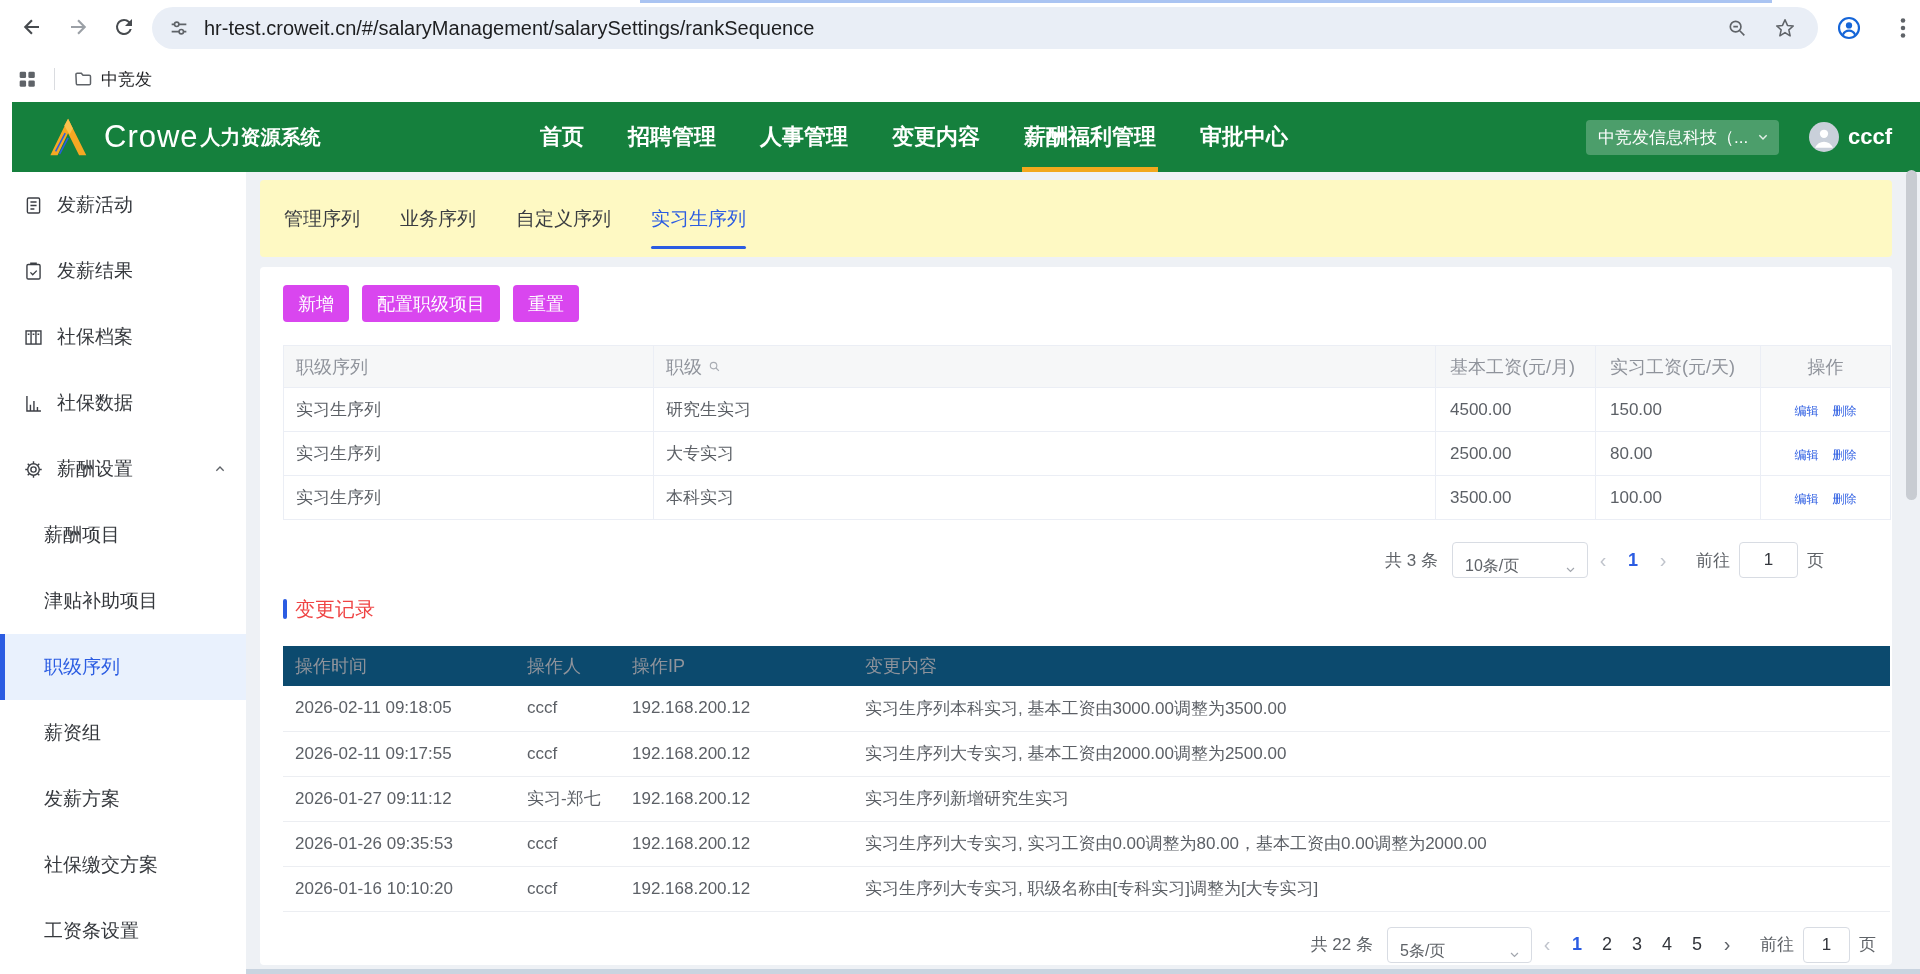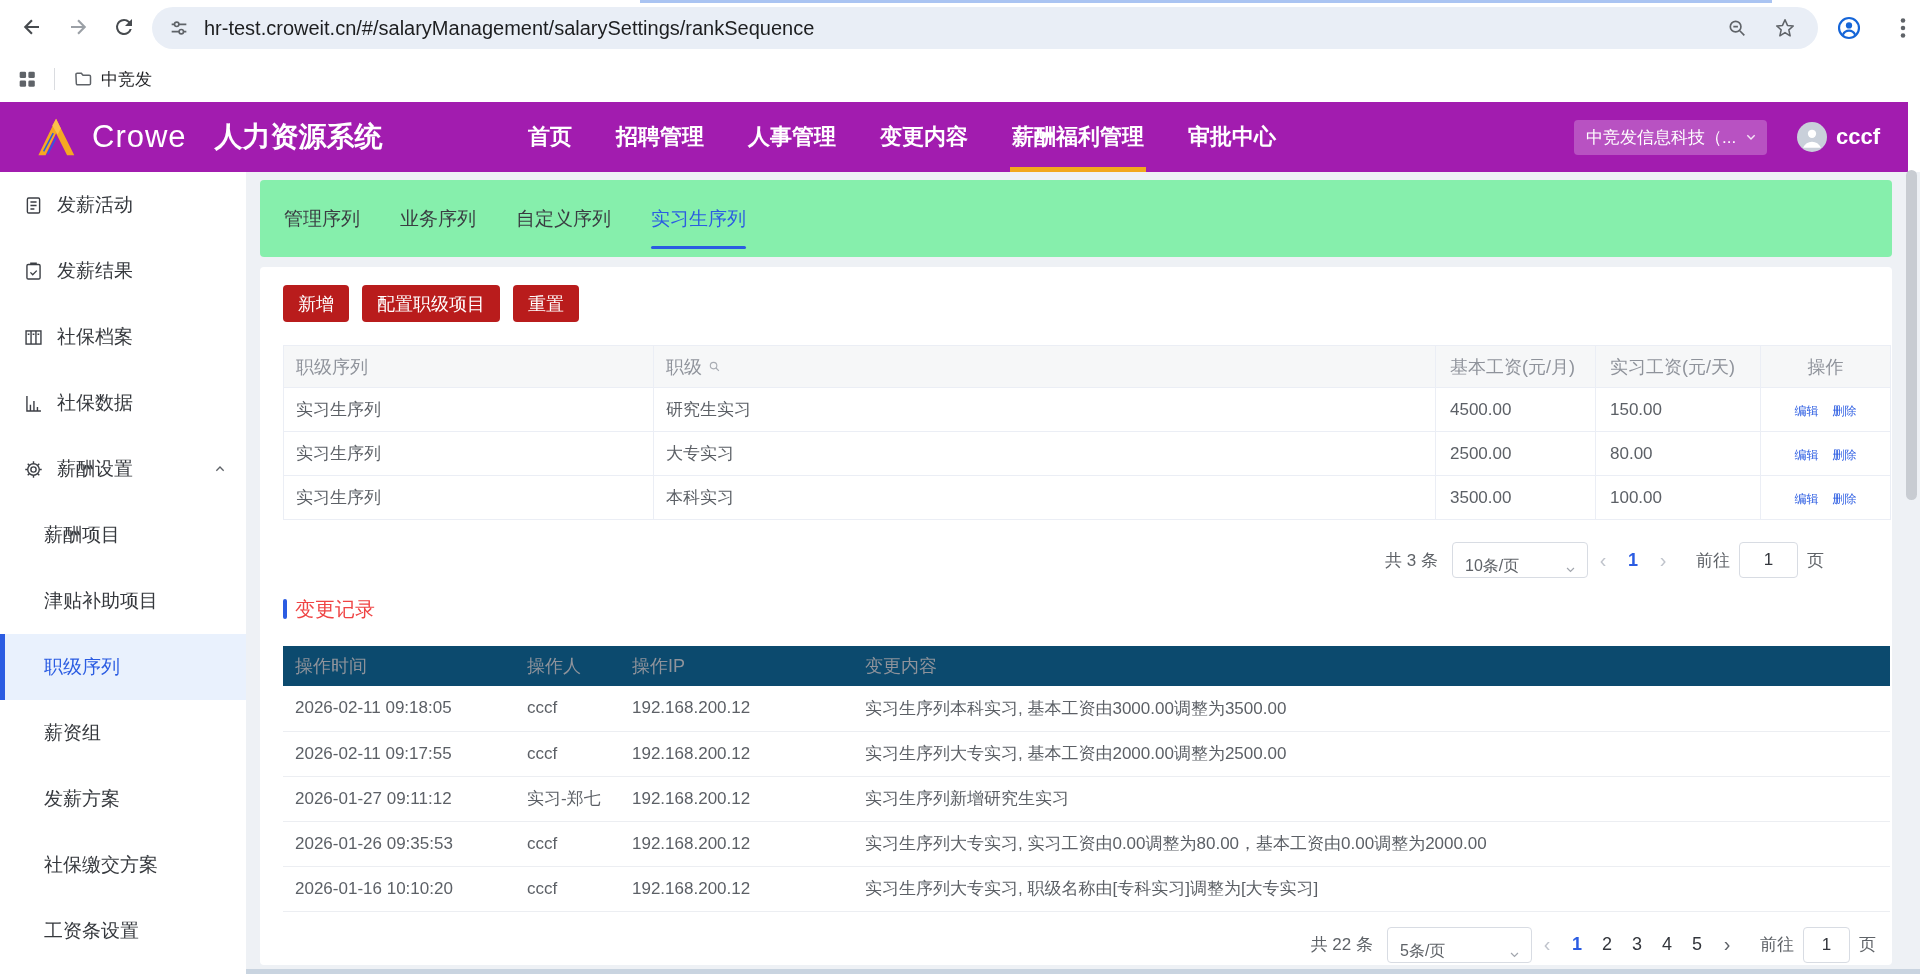--- a/index.html
+++ b/index.html
@@ -21,54 +21,54 @@
   .ic-profile { left:1836px; } .ic-kebab { left:1890px; }
 
   .bookmarks { position:absolute; left:0; top:56px; width:1920px; height:46px; background:#fff; display:flex; align-items:center; }
   .bm-grid { margin-left:16px; width:22px; height:22px; }
   .bm-divider { width:1px; height:22px; background:#dadce0; margin-left:16px; }
   .bm-item { display:flex; align-items:center; gap:8px; margin-left:18px; cursor:pointer; }
   .bm-item svg { width:20px; height:20px; }
   .bm-label { font-size:17px; color:#1f2023; }
 
   
-  .appbar { position:absolute; left:0; top:102px; width:1908px; height:70px; background:#a21caf; }
+  .appbar { position:absolute; left:12px; top:102px; width:1908px; height:70px; background:#15803d; }
   .brand { position:absolute; left:36px; top:0; height:70px; display:flex; align-items:center; }
   .brand-logo { width:44px; height:42px; }
   .brand-name { color:#fff; font-size:31px; letter-spacing:1px; margin-left:12px; font-weight:400; }
-  .brand-app { color:#fff; font-size:28px; font-weight:700; margin-left:28px; }
+  .brand-app { color:#fff; font-size:20px; font-weight:700; margin-left:2px; }
   .appnav { position:absolute; left:528px; top:0; height:70px; display:flex; gap:44px; }
   .appnav-item { position:relative; height:70px; line-height:70px; color:#fff; font-size:22px; font-weight:700; cursor:pointer; white-space:nowrap; }
   .appnav-item .underline { position:absolute; left:-2px; right:-2px; bottom:0; height:5px; background:#f2a81d; }
   .app-right { position:absolute; right:28px; top:0; height:70px; display:flex; align-items:center; }
   .company-select { width:193px; height:35px; background:rgba(255,255,255,.24); border-radius:4px; display:flex; align-items:center; padding:0 8px 0 12px; cursor:pointer; }
   .company-select .txt { color:#fff; font-size:17px; flex:1; white-space:nowrap; overflow:hidden; }
   .company-select svg { width:16px; height:16px; flex:0 0 auto; }
   .app-avatar { width:30px; height:30px; margin-left:30px; }
   .app-user { color:#fff; font-size:22px; font-weight:700; margin-left:9px; }
 
   
   .sidebar { position:absolute; left:0; top:172px; width:246px; height:802px; background:#fff; }
   .side-item { position:relative; height:66px; display:flex; align-items:center; padding-left:23px; cursor:pointer; color:#35383d; font-size:19px; }
   .side-item svg.mi { width:21px; height:21px; margin-right:13px; flex:0 0 auto; }
   .side-item .chev { position:absolute; right:18px; width:16px; height:16px; }
   .side-sub { height:66px; display:flex; align-items:center; padding-left:44px; cursor:pointer; color:#35383d; font-size:19px; }
   .side-sub.active { background:#e9f1fd; border-left:5px solid #2b5ce2; padding-left:39px; color:#2b5ce2; }
 
   
   .mainbg { position:absolute; left:246px; top:172px; width:1674px; height:802px; background:#eef1f5; }
-  .tabs-card { position:absolute; left:14px; top:8px; width:1632px; height:77px; background:#86efac; border-radius:4px; display:flex; align-items:center; padding-left:24px; gap:40px; }
+  .tabs-card { position:absolute; left:14px; top:8px; width:1632px; height:77px; background:#fef9c3; border-radius:4px; display:flex; align-items:center; padding-left:24px; gap:40px; }
   .tab { position:relative; height:77px; line-height:77px; font-size:19px; color:#3a3d42; cursor:pointer; white-space:nowrap; }
   .tab.active { color:#2b5ce2; }
   .tab .tab-line { position:absolute; left:0; right:0; bottom:8px; height:3px; background:#2b5ce2; border-radius:2px; }
 
   .main-card { position:absolute; left:14px; top:95px; width:1632px; height:698px; background:#fff; border-radius:4px; padding:0 2px 0 23px; }
 
   .btn-row { margin-top:18px; display:flex; gap:13px; }
-  .pbtn { height:37px; padding:0 15px; background:#b91c1c; color:#fff; font-size:18px; border:none; border-radius:4px; cursor:pointer; font-family:inherit; white-space:nowrap; }
+  .pbtn { height:37px; padding:0 15px; background:#d946ef; color:#fff; font-size:18px; border:none; border-radius:4px; cursor:pointer; font-family:inherit; white-space:nowrap; }
 
   table { border-collapse:collapse; table-layout:fixed; width:1607px; }
   .t1 { margin-top:23px; }
   .t1 th { height:42px; background:#f6f7f8; color:#8f939b; font-weight:400; font-size:18px; text-align:left; padding-left:12px; border:1px solid #ebeef5; }
   .t1 td { height:44px; color:#5c6066; font-size:17px; text-align:left; padding-left:12px; border:1px solid #ebeef5; background:#fff; }
   .t1 th.cnum, .t1 td.cnum { padding-left:14px; }
   .t1 th.cact, .t1 td.cact { text-align:center; padding-left:0; }
   .th-flex { display:inline-flex; align-items:center; gap:5px; }
   .th-flex svg { width:15px; height:15px; }
   .lnk { color:#2b5ce2; font-size:12px; cursor:pointer; text-decoration:none; }

